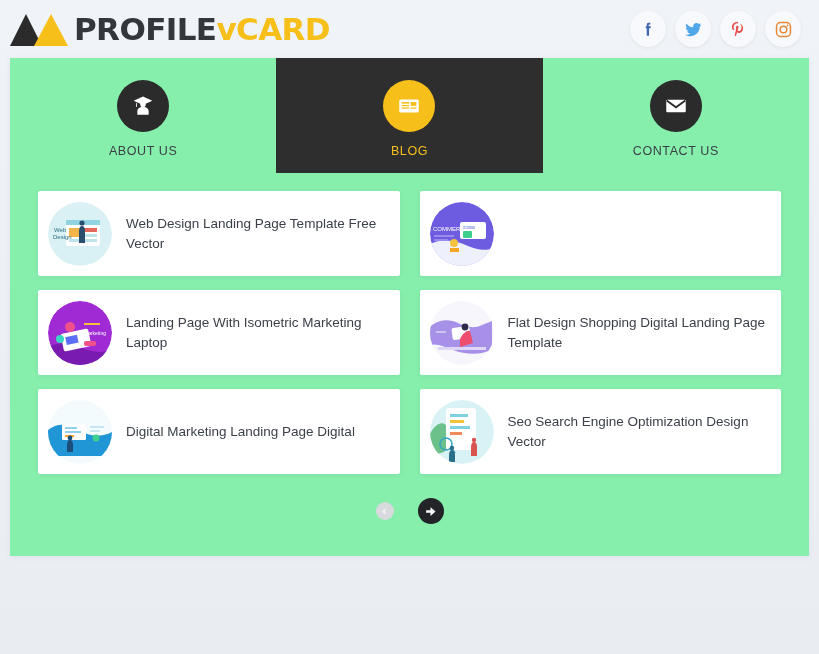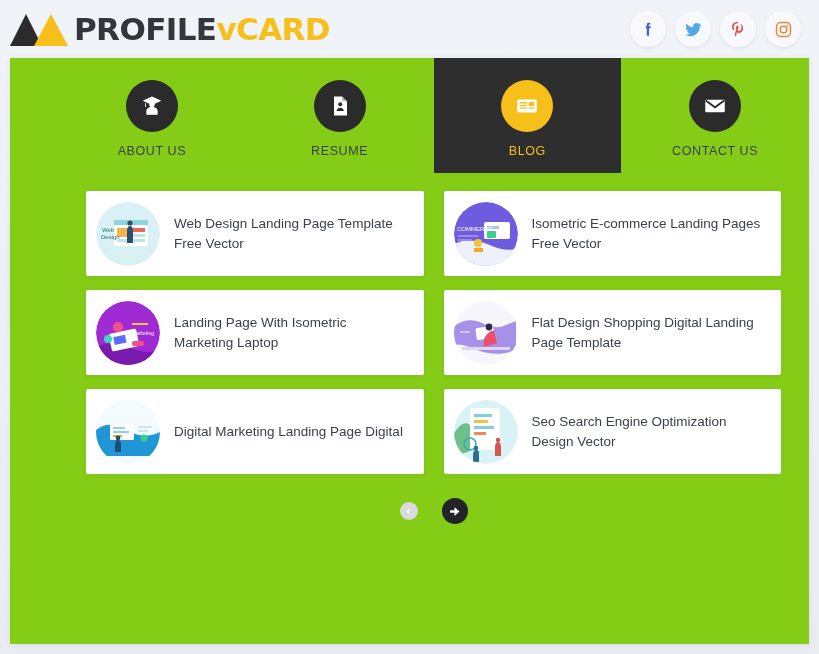--- a/index.html
+++ b/index.html
@@ -76,25 +76,24 @@
     align-items: center;
     justify-content: center;
     box-shadow: 0 1px 3px rgba(80,100,130,0.10);
   }
   .social svg { display: block; }
 
   
   .shell {
     position: relative;
     margin: 0 10px;
-    background: #84cc16;
-    height: 586px;
+    background: #86efac;
+    height: 498px;
     box-sizing: border-box;
     box-shadow: 0 1px 5px rgba(90,110,140,0.10);
-    padding-left: 48px;
   }
 
   
   .nav {
     display: flex;
     height: 115px;
     align-items: stretch;
   }
   .nav-item {
     flex: 1;
@@ -247,31 +246,20 @@
         <svg width="26" height="26" viewBox="0 0 24 24">
           <path fill="#fff" d="M12 3.2 3.4 7.1 12 11l8.6-3.9L12 3.2z"></path>
           <path fill="#fff" d="M5.6 9v3.3c0 .3.1.5.3.6.2.1.4 0 .5-.2V9.6L5.6 9z"></path>
           <path fill="#fff" d="M12 12.6c-2.6 0-5.2 1.6-5.2 3.8v3.6h10.4v-3.6c0-2.2-2.6-3.8-5.2-3.8z"></path>
           <circle cx="12" cy="10.6" r="2.5" fill="#fff"></circle>
         </svg>
       </div>
       <div class="nav-label">ABOUT US</div>
     </div>
 
-    <div class="nav-item">
-      <div class="nav-icon">
-        <svg width="24" height="24" viewBox="0 0 24 24">
-          <path fill="#fff" d="M6 2.5h8.2L19 7.2V21.5H6V2.5z"></path>
-          <path fill="#2b2b2b" d="M14.2 2.5 19 7.2h-4.8V2.5z" opacity="0.35"></path>
-          <circle cx="12.2" cy="10.2" r="2" fill="#2b2b2b"></circle>
-          <path fill="#2b2b2b" d="M8.6 17c0-2 1.6-3.3 3.6-3.3s3.6 1.3 3.6 3.3H8.6z"></path>
-        </svg>
-      </div>
-      <div class="nav-label">RESUME</div>
-    </div>
 
     <div class="nav-item active">
       <div class="nav-icon">
         <svg width="26" height="26" viewBox="0 0 24 24">
           <rect x="3" y="6" width="18" height="12" rx="1.4" fill="#fff"></rect>
           <rect x="5.2" y="8.3" width="7" height="1.5" fill="#f7bf1a"></rect>
           <rect x="5.2" y="11" width="7" height="1.2" fill="#f7bf1a"></rect>
           <rect x="5.2" y="13.3" width="7" height="1.2" fill="#f7bf1a"></rect>
           <rect x="13.6" y="8.3" width="5.2" height="3.6" fill="#f7bf1a"></rect>
           <rect x="13.6" y="13.3" width="5.2" height="1.2" fill="#f7bf1a"></rect>
@@ -321,21 +309,20 @@
               <rect x="30" y="20" width="26" height="17" rx="2" fill="#fff"></rect>
               <rect x="33" y="24" width="12" height="3" fill="#b9c0ef"></rect>
               <rect x="33" y="29" width="9" height="7" rx="1" fill="#3ecf8e"></rect>
               <text x="3" y="29" font-size="6" fill="#fff" font-family="sans-serif">COMMERCE</text>
               <rect x="4" y="33" width="20" height="2" fill="#9b8bea"></rect>
               <rect x="4" y="37" width="14" height="2" fill="#9b8bea"></rect>
               <circle cx="24" cy="41" r="4" fill="#f5c33b"></circle>
               <path d="M20 46h9v4h-9z" fill="#f5a623"></path>
             </svg>
         </div>
-        <div class="post-title">Isometric E-commerce Landing Pages Free Vector</div>
       </div>
 
 
       <div class="post">
         <div class="thumb">
           <svg viewBox="0 0 64 64">
               <circle cx="32" cy="32" r="32" fill="#a02ad4"></circle>
               <path d="M0 46c10-5 22-5 32 0s22 7 32 2v16H0V46z" fill="#7a1bb0"></path>
               <rect x="14" y="30" width="28" height="18" rx="2" fill="#fff" transform="rotate(-12 28 39)"></rect>
               <rect x="18" y="34" width="12" height="8" fill="#5b6ef5" transform="rotate(-12 28 39)"></rect>

